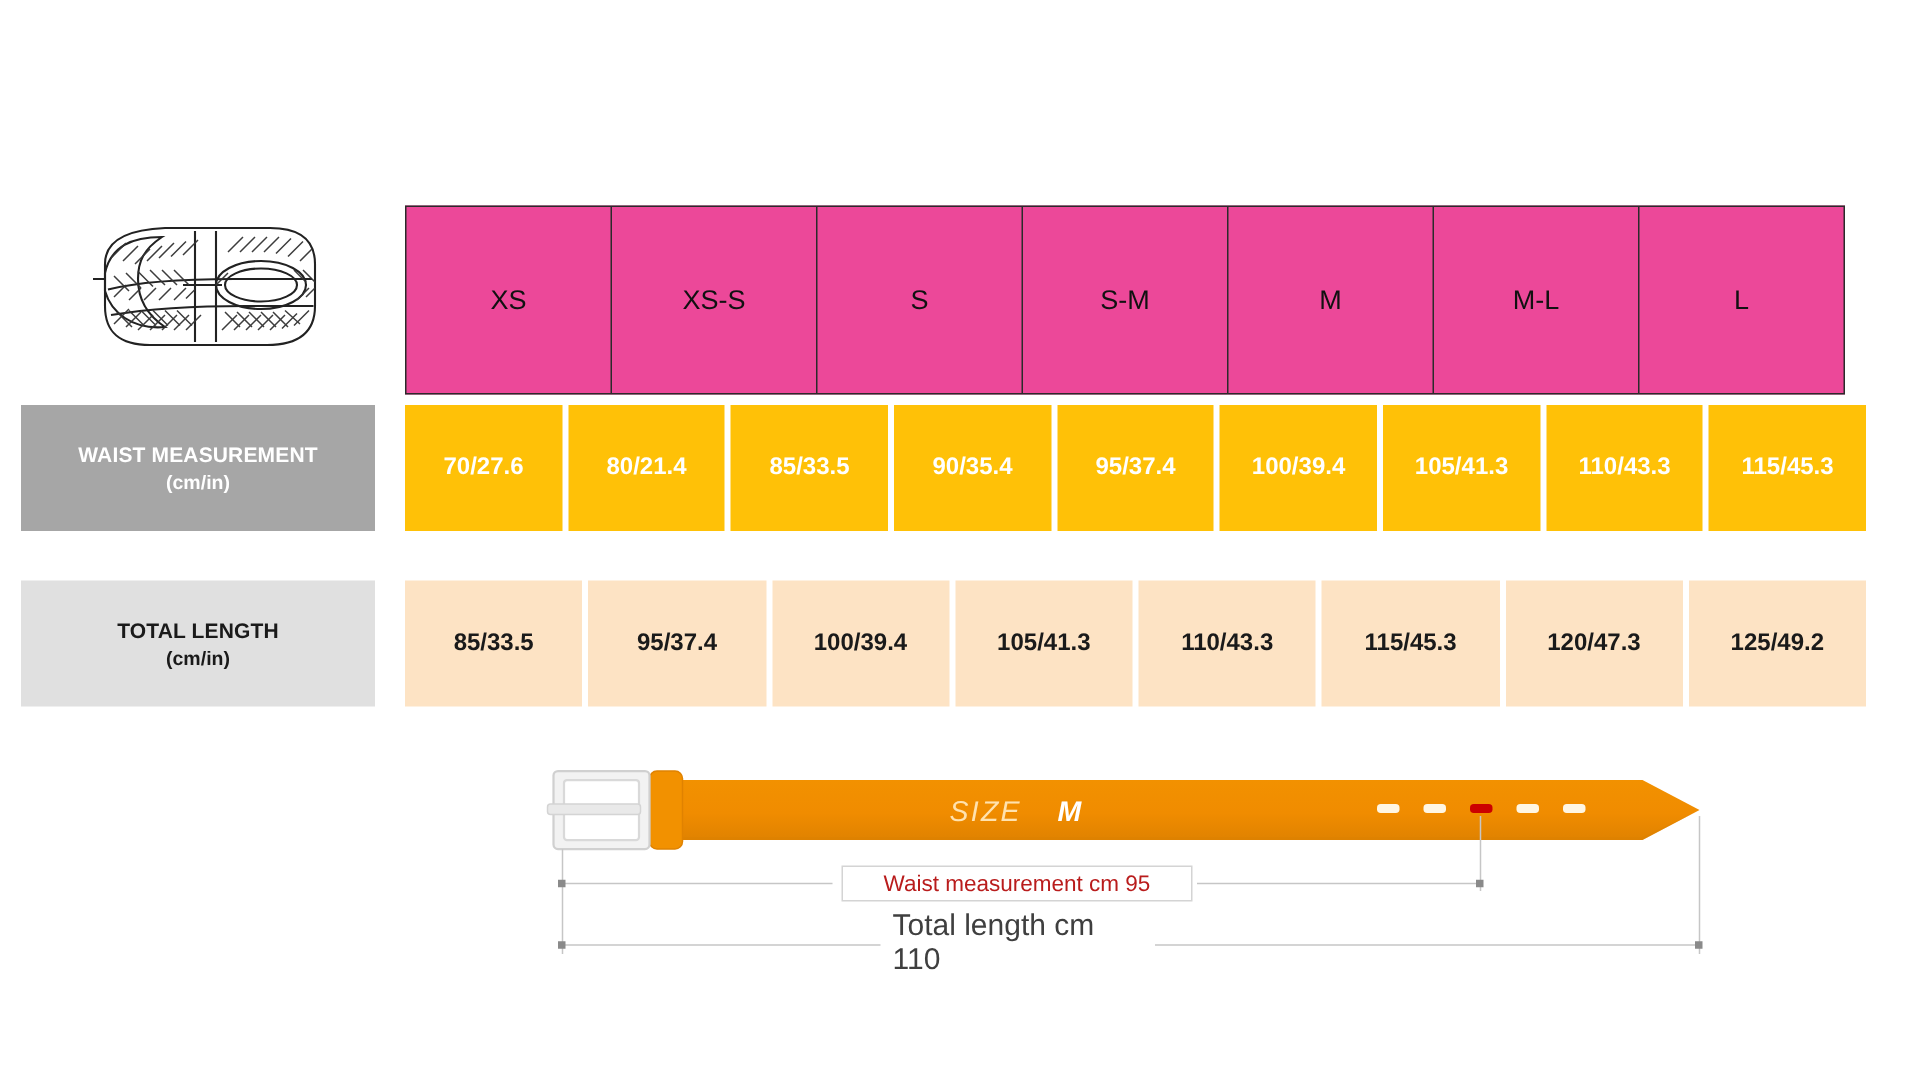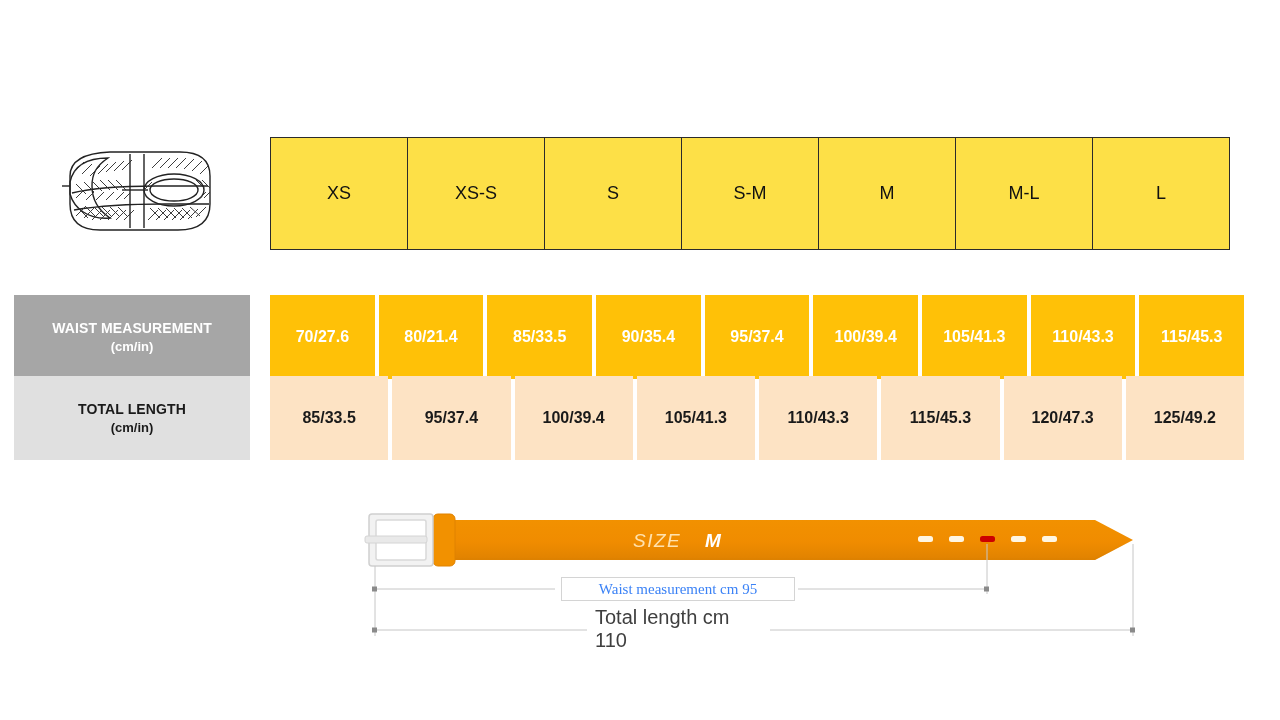--- a/index.html
+++ b/index.html
@@ -24,25 +24,25 @@
     width: 170px;
     height: 105px;
   }
 
   
   .size-table {
     position: absolute;
     left: 270px;
     top: 137px;
     width: 960px;
-    height: 113px;
+    height: 126px;
     display: flex;
     border: 1px solid #2b2b2b;
     box-sizing: border-box;
-    background: #fde047;
+    background: #ec4899;
   }
   .size-table .sz-cell {
     flex: 1 1 0;
     border-right: 1px solid #2b2b2b;
     display: flex;
     align-items: center;
     justify-content: center;
     font-size: 18px;
     color: #111111;
     box-sizing: border-box;
@@ -50,22 +50,22 @@
   .size-table .sz-cell:last-child { border-right: none; }
 
   
   .meas-row {
     position: absolute;
     left: 14px;
     height: 84px;
     display: flex;
     align-items: stretch;
   }
-  .row-waist { top: 295px; }
-  .row-length { top: 376px; }
+  .row-waist { top: 270px; }
+  .row-length { top: 387px; }
 
   .meas-label {
     width: 236px;
     display: flex;
     flex-direction: column;
     align-items: center;
     justify-content: center;
     text-align: center;
     line-height: 1.35;
     box-sizing: border-box;
@@ -105,27 +105,26 @@
     width: 800px;
     height: 150px;
     font-style: italic;
   }
   .belt-diagram svg { display: block; }
 
   .dim-box {
     position: absolute;
     border: 1px solid #d4d4d4;
     background: #ffffff;
-    color: #3b82f6;
+    color: #b91c1c;
     font-size: 15px;
     display: flex;
     align-items: center;
     justify-content: center;
     box-sizing: border-box;
-    font-family: Liberation Serif, serif;
   }
   .dim-waist-box {
     left: 561px; top: 577px;
     width: 234px; height: 24px;
   }
   .dim-total-label {
     position: absolute;
     left: 595px; top: 618px;
     width: 170px; height: 22px;
     background: #ffffff;

